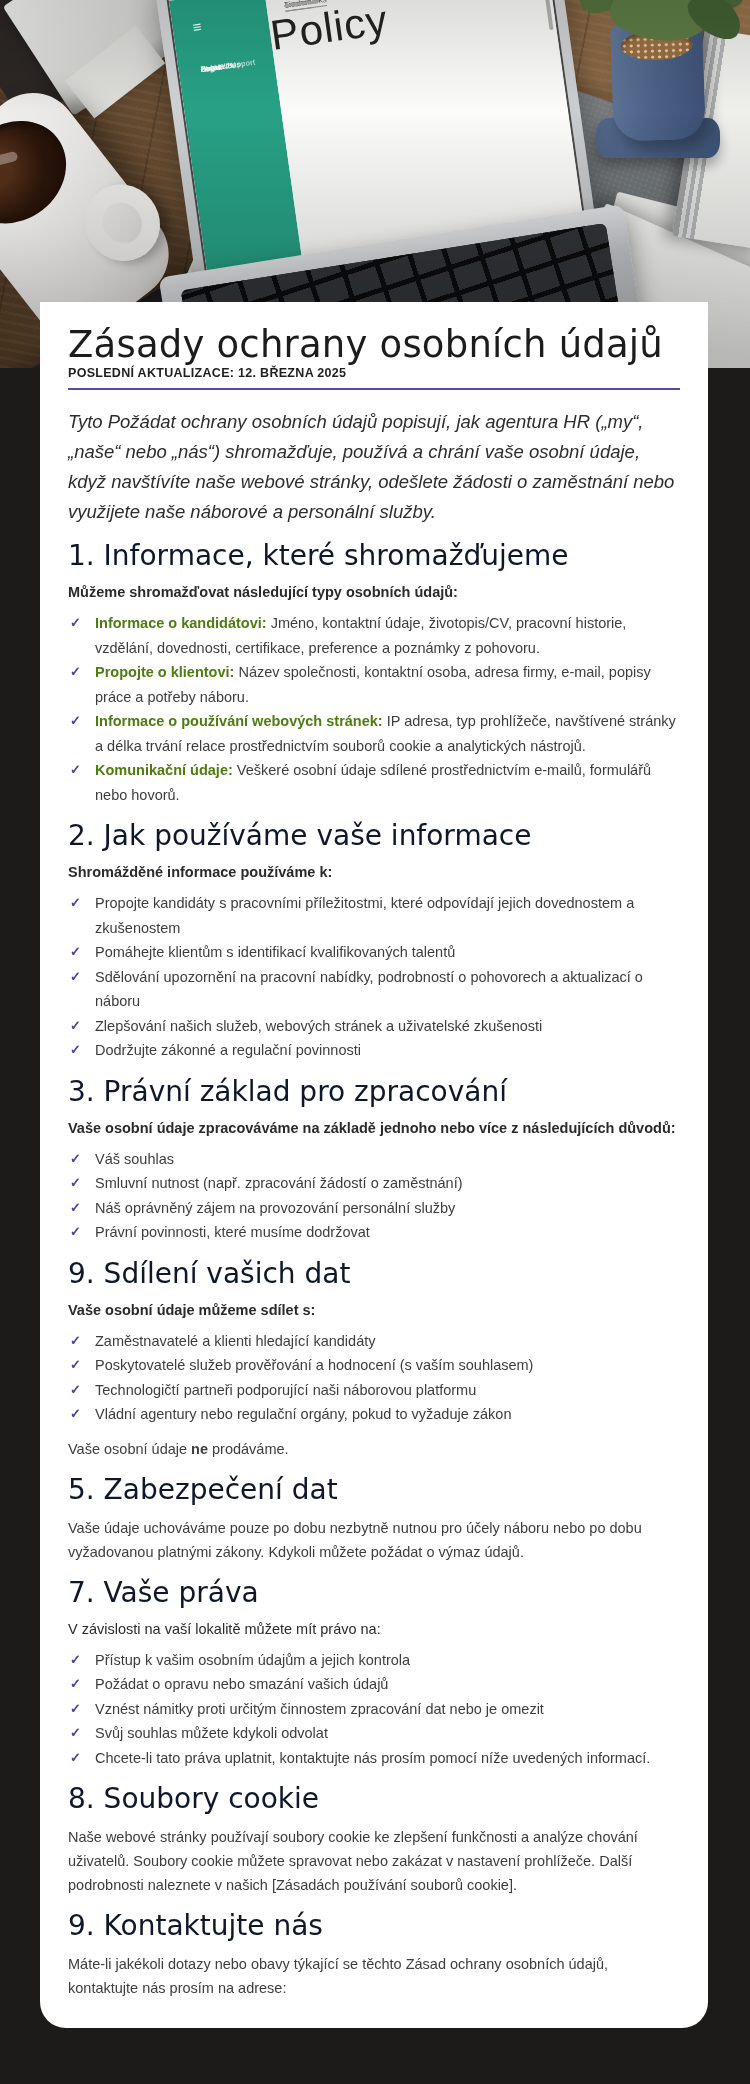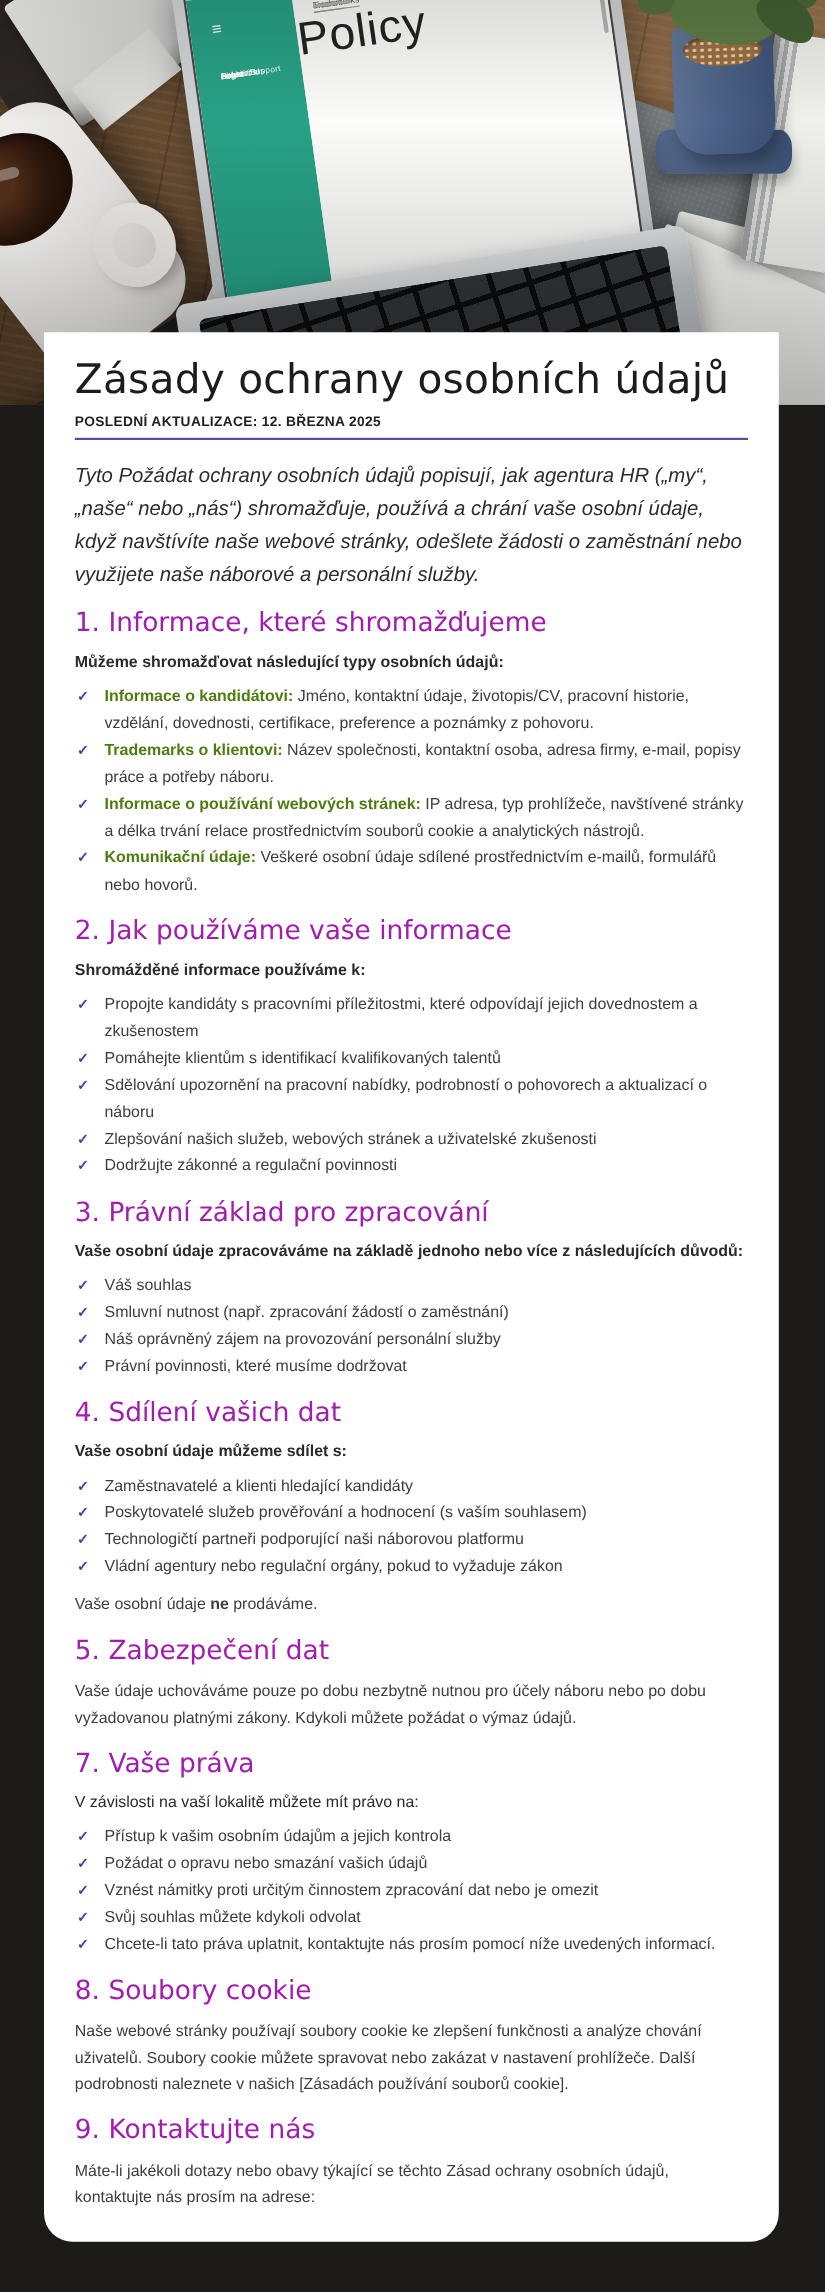--- a/index.html
+++ b/index.html
@@ -65,25 +65,25 @@
   .screen-header { height:98px; background:#dcdcda; text-align:center; }
   .screen-title { font-family:"Liberation Sans", sans-serif; font-size:42px; line-height:98px; color:#232323; letter-spacing:1px; }
   .screen-page { padding:16px 20px 0 18px; }
   .mini-h { display:inline-block; font-size:8px; color:#666; border-bottom:1px solid #999; padding-bottom:1px; margin-bottom:6px; }
   .tline { height:2px; background:#b3b3b1; border-radius:1px; margin:4px 0; }
   .scrollbar { right:3px; top:18px; width:4px; height:64px; border-radius:2px; background:#b5b5b3; }
 
   
   .card { position:absolute; left:40px; top:302px; width:668px; background:#ffffff; z-index:10;
     border-radius:0 0 26px 26px; padding:22px 28px 26px 28px; color:#3d3d3d; }
-  h1 { font-family:"DejaVu Sans", sans-serif; font-size:37px; line-height:42px; font-weight:500; color:#1c1c1c; letter-spacing:.2px; margin-bottom:10px; }
+  h1 { font-family:"DejaVu Sans", sans-serif; font-size:37px; line-height:42px; font-weight:500; color:#1c1c1c; letter-spacing:.2px; }
   .updated { font-size:12.5px; font-weight:bold; letter-spacing:.3px; color:#1f1f1f; margin-bottom:8px; }
   .rule { border:none; border-top:2px solid #5b4aa8; margin-bottom:17px; }
   .intro { font-size:18.5px; line-height:30px; font-style:italic; color:#2d2d2d; margin-bottom:6px; }
-  section h2 { font-family:"DejaVu Sans", sans-serif; font-size:24px; line-height:32px; font-weight:500; color:#a21caf; margin:13px 0 10px 0; }
+  section h2 { font-family:"DejaVu Sans", sans-serif; font-size:28px; line-height:32px; font-weight:500; color:#0f172a; margin:13px 0 10px 0; }
   .lead { font-size:14.5px; line-height:20px; color:#2a2a2a; margin-bottom:9px; }
   .lead.bold { font-weight:bold; }
   p.body { font-size:14.5px; line-height:24px; color:#3d3d3d; margin-bottom:2px; }
   ul.checks { list-style:none; margin:0 0 2px 0; }
   ul.checks li { position:relative; font-size:14.5px; line-height:24.5px; padding-left:27px; color:#3d3d3d; }
   ul.checks .check { position:absolute; left:2px; top:0; color:#4b3f9f; font-weight:bold; font-size:13px; }
   ul.checks strong { color:#4d7c0f; }
   .note { font-size:14.5px; line-height:24px; margin-top:10px; }
 </style>
 </head>
@@ -177,21 +177,21 @@
     <div class="updated">POSLEDNÍ AKTUALIZACE: 12. BŘEZNA 2025</div>
     <hr class="rule">
     <p class="intro">Tyto Požádat ochrany osobních údajů popisují, jak agentura HR („my“, „naše“ nebo „nás“) shromažďuje, používá a chrání vaše osobní údaje, když navštívíte naše webové stránky, odešlete žádosti o zaměstnání nebo využijete naše náborové a personální služby.</p>
 
     <div>
         <section>
           <h2>1. Informace, které shromažďujeme</h2>
           <p class="lead bold">Můžeme shromažďovat následující typy osobních údajů:</p>
           <ul class="checks">
             <li><span class="check">✓</span><strong>Informace o kandidátovi:</strong> Jméno, kontaktní údaje, životopis/CV, pracovní historie, vzdělání, dovednosti, certifikace, preference a poznámky z pohovoru.</li>
-            <li><span class="check">✓</span><strong>Trademarks o klientovi:</strong> Název společnosti, kontaktní osoba, adresa firmy, e-mail, popisy práce a potřeby náboru.</li>
+            <li><span class="check">✓</span><strong>Propojte o klientovi:</strong> Název společnosti, kontaktní osoba, adresa firmy, e-mail, popisy práce a potřeby náboru.</li>
             <li><span class="check">✓</span><strong>Informace o používání webových stránek:</strong> IP adresa, typ prohlížeče, navštívené stránky a délka trvání relace prostřednictvím souborů cookie a analytických nástrojů.</li>
             <li><span class="check">✓</span><strong>Komunikační údaje:</strong> Veškeré osobní údaje sdílené prostřednictvím e-mailů, formulářů nebo hovorů.</li>
           </ul>
         </section>
         <section>
           <h2>2. Jak používáme vaše informace</h2>
           <p class="lead bold">Shromážděné informace používáme k:</p>
           <ul class="checks">
             <li><span class="check">✓</span>Propojte kandidáty s pracovními příležitostmi, které odpovídají jejich dovednostem a zkušenostem</li>
             <li><span class="check">✓</span>Pomáhejte klientům s identifikací kvalifikovaných talentů</li>
@@ -204,21 +204,21 @@
           <h2>3. Právní základ pro zpracování</h2>
           <p class="lead bold">Vaše osobní údaje zpracováváme na základě jednoho nebo více z následujících důvodů:</p>
           <ul class="checks">
             <li><span class="check">✓</span>Váš souhlas</li>
             <li><span class="check">✓</span>Smluvní nutnost (např. zpracování žádostí o zaměstnání)</li>
             <li><span class="check">✓</span>Náš oprávněný zájem na provozování personální služby</li>
             <li><span class="check">✓</span>Právní povinnosti, které musíme dodržovat</li>
           </ul>
         </section>
         <section>
-          <h2>4. Sdílení vašich dat</h2>
+          <h2>9. Sdílení vašich dat</h2>
           <p class="lead bold">Vaše osobní údaje můžeme sdílet s:</p>
           <ul class="checks">
             <li><span class="check">✓</span>Zaměstnavatelé a klienti hledající kandidáty</li>
             <li><span class="check">✓</span>Poskytovatelé služeb prověřování a hodnocení (s vaším souhlasem)</li>
             <li><span class="check">✓</span>Technologičtí partneři podporující naši náborovou platformu</li>
             <li><span class="check">✓</span>Vládní agentury nebo regulační orgány, pokud to vyžaduje zákon</li>
           </ul>
           <p class="note">Vaše osobní údaje <strong>ne</strong> prodáváme.</p>
         </section>
         <section>

